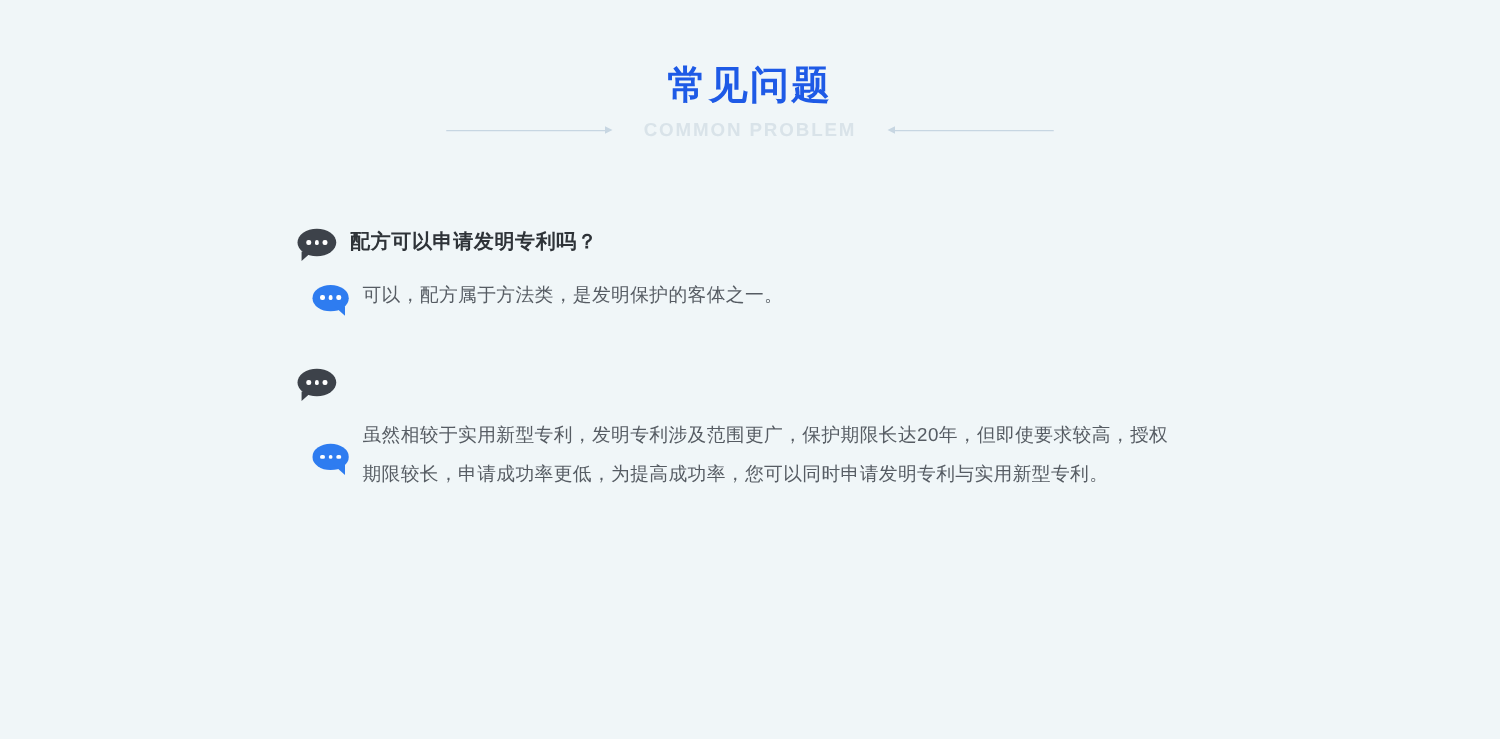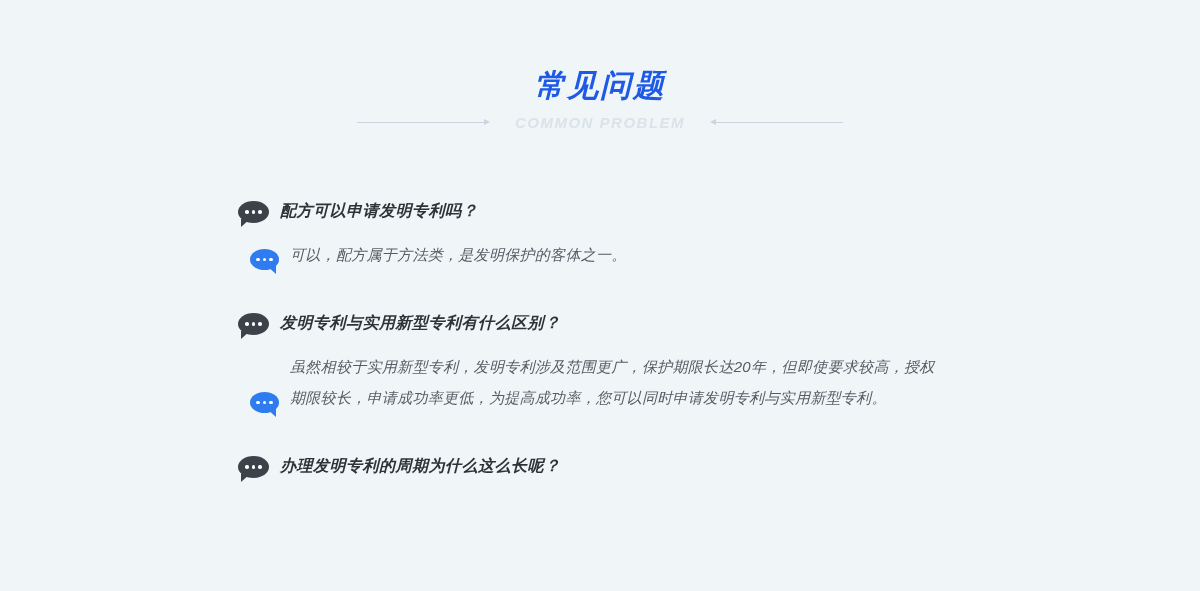--- a/index.html
+++ b/index.html
@@ -11,21 +11,21 @@
     --a-text:#565c63;
     --line:#c7d6e2;
     --subtitle:#d9e3e9;
   }
   *{margin:0;padding:0;box-sizing:border-box;}
   html,body{width:1200px;height:591px;overflow:hidden;}
   body{
     background:var(--bg);
     font-family:"Liberation Sans","DejaVu Sans",sans-serif;
   }
-  .page{width:1200px;height:591px;padding-top:70px;font-style:italic;}
+  .page{width:1200px;height:591px;padding-top:52px;}
 
   
   .header{text-align:center;}
   .title{
     font-size:31px;
     font-weight:bold;
     color:var(--accent);
     letter-spacing:2px;
     line-height:1;
   }
@@ -70,21 +70,21 @@
   }
   .q-text{
     font-size:16px;
     font-weight:bold;
     color:var(--q-text);
     letter-spacing:0.5px;
   }
   .a-row{
     margin:16px 0 0 12px;
     display:flex;
-    align-items:flex-end;
+    align-items:center;
     gap:11px;
   }
   .a-text{
     font-size:15px;
     line-height:31px;
     color:var(--a-text);
     width:648px;
     letter-spacing:0.3px;
   }
 
@@ -168,37 +168,28 @@
       </div>
     </div>
 
     <div class="faq-item">
       <div class="q-row">
         <span class="bubble q-bubble">
             <i></i>
             <i></i>
             <i></i>
           </span>
-        <span class="q-text">发明专利与实用新型专利有什么区别？</span>
       </div>
       <div class="a-row">
         <span class="bubble a-bubble">
             <i></i>
             <i></i>
             <i></i>
           </span>
         <div class="a-text">虽然相较于实用新型专利，发明专利涉及范围更广，保护期限长达20年，但即使要求较高，授权期限较长，申请成功率更低，为提高成功率，您可以同时申请发明专利与实用新型专利。</div>
       </div>
     </div>
 
     <div class="faq-item">
-      <div class="q-row">
-        <span class="bubble q-bubble">
-            <i></i>
-            <i></i>
-            <i></i>
-          </span>
-        <span class="q-text">办理发明专利的周期为什么这么长呢？</span>
-      </div>
     </div>
 
   </div>
 </div>
 
 </body></html>

